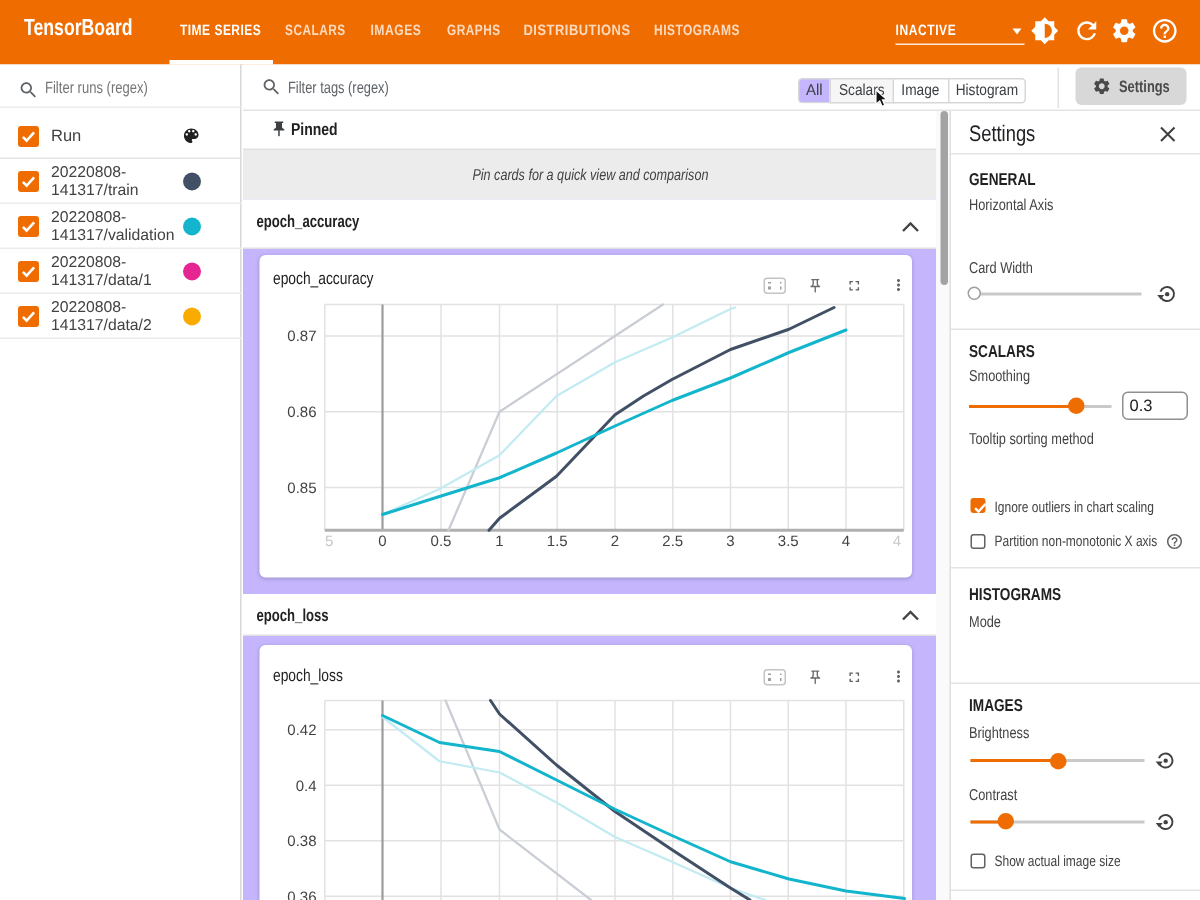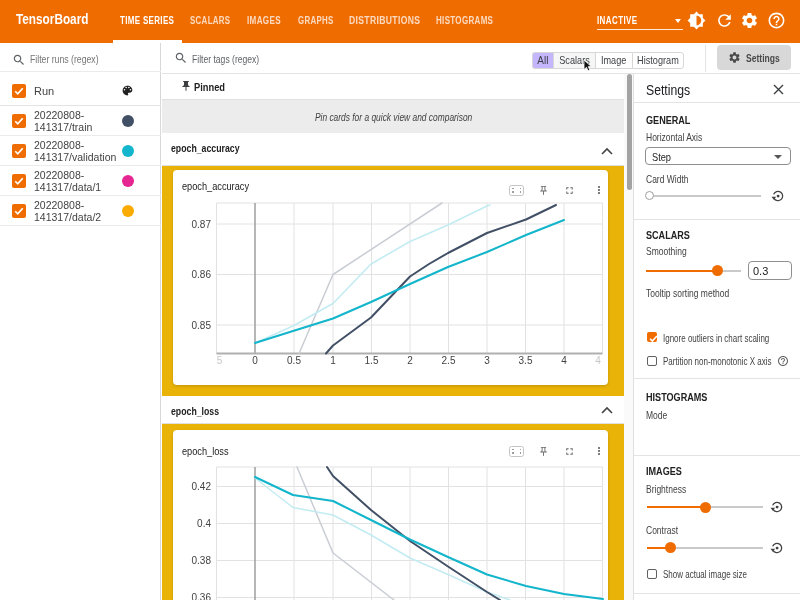--- a/index.html
+++ b/index.html
@@ -20,21 +20,21 @@
 .srow { position:absolute; left:0; width:160.5px; border-bottom:1px solid #ebebeb; }
 .runtxt { position:absolute; left:34px; font-size:10.5px; color:#424242; line-height:11.5px; }
 .cb { position:absolute; width:14px; height:14px; background:#ef6c00; border-radius:2px; }
 .cb svg { position:absolute; left:1px; top:1px; }
 .dot { position:absolute; width:12px; height:12px; border-radius:50%; }
 
 #topbar { position:absolute; left:162px; top:43px; width:638px; height:31px; background:#fff; border-bottom:1px solid #e3e3e3; z-index:2; }
 .tgl { position:absolute; top:9px; height:17px; border:1px solid #d7d7d7; border-right:none; color:#3c4043; font-size:10.5px; text-align:center; line-height:15px; background:#fff; }
 .tgl span { display:inline-block; transform:scaleX(0.87); transform-origin:50% 50%; }
 
-#main { position:absolute; left:162px; top:73px; width:471px; height:527px; background:#eab308; }
+#main { position:absolute; left:162px; top:73px; width:471px; height:527px; background:#c4b5fd; }
 .whiterow { position:absolute; left:-3px; width:462px; background:#fff; }
 .card { position:absolute; left:8px; width:435px; background:#fff; border-radius:4px; box-shadow:0 1px 3px rgba(0,0,0,0.18); }
 .cardtitle { position:absolute; font-size:11.5px; color:#212121; transform:scaleX(0.80); transform-origin:0 50%; white-space:nowrap; }
 
 #panel { position:absolute; left:633px; top:73px; width:167px; height:527px; background:#fff; border-left:1px solid #e0e0e0; }
 .pdiv { position:absolute; left:0; width:167px; height:1px; background:#e3e3e3; }
 .phead { position:absolute; left:12px; font-size:11.5px; font-weight:bold; color:#212121; transform:scaleX(0.79); transform-origin:0 50%; white-space:nowrap; }
 .plabel { position:absolute; left:12px; font-size:10.5px; color:#424242; transform:scaleX(0.81); transform-origin:0 50%; white-space:nowrap; }
 .psel { position:absolute; left:11px; width:146px; height:18px; border:1px solid #8f8f8f; border-radius:4px; background:#fff; }
 .psel .st { position:absolute; left:5.5px; top:3px; font-size:10.5px; color:#212121; transform:scaleX(0.88); transform-origin:0 50%; white-space:nowrap; }
@@ -290,24 +290,20 @@
 <div class="abs" style="left:626.5px; top:74px; width:5px; height:116px; border-radius:2.5px; background:#a3a3a3; z-index:5;"></div>
 
 <div id="panel">
   <div class="abs" style="left:12px; top:8px; font-size:15px; color:#202124; transform:scaleX(0.815); transform-origin:0 50%;">Settings</div>
   <svg class="abs" style="left:139px; top:11px;" width="11" height="11" viewBox="0 0 11 11">
       <path d="M1 1 L10 10 M10 1 L1 10" stroke="#3c4043" stroke-width="1.4"></path>
     </svg>
   <div class="pdiv" style="top:29px;"></div>
   <div class="phead" style="top:41px;">GENERAL</div>
   <div class="plabel" style="top:58px;">Horizontal Axis</div>
-  <div class="psel" style="top:73.5px;">
-      <div class="st">Step</div>
-      <div class="ar"></div>
-    </div>
   <div class="plabel" style="top:100px;">Card Width</div>
   <div class="track" style="left:12px; top:122px; width:115px;"></div>
   <div class="abs" style="left:11px; top:118px; width:9px; height:9px; border-radius:50%; background:#fff; border:1.5px solid #9e9e9e;"></div>
   <svg class="abs" style="left:137px; top:116px;" width="14" height="14" viewBox="0 0 24 24" fill="#424242">
     <path d="M4.48 9.26 A 8 8 0 1 1 5.07 16" fill="none" stroke="#424242" stroke-width="2.2"></path>
       <polygon points="0.8,13.2 8.8,13.2 4.8,18.4"></polygon>
       <circle cx="12.2" cy="12.2" r="2.5"></circle>
   </svg>
   <div class="pdiv" style="top:146px;"></div>
   <div class="phead" style="top:156px;">SCALARS</div>

